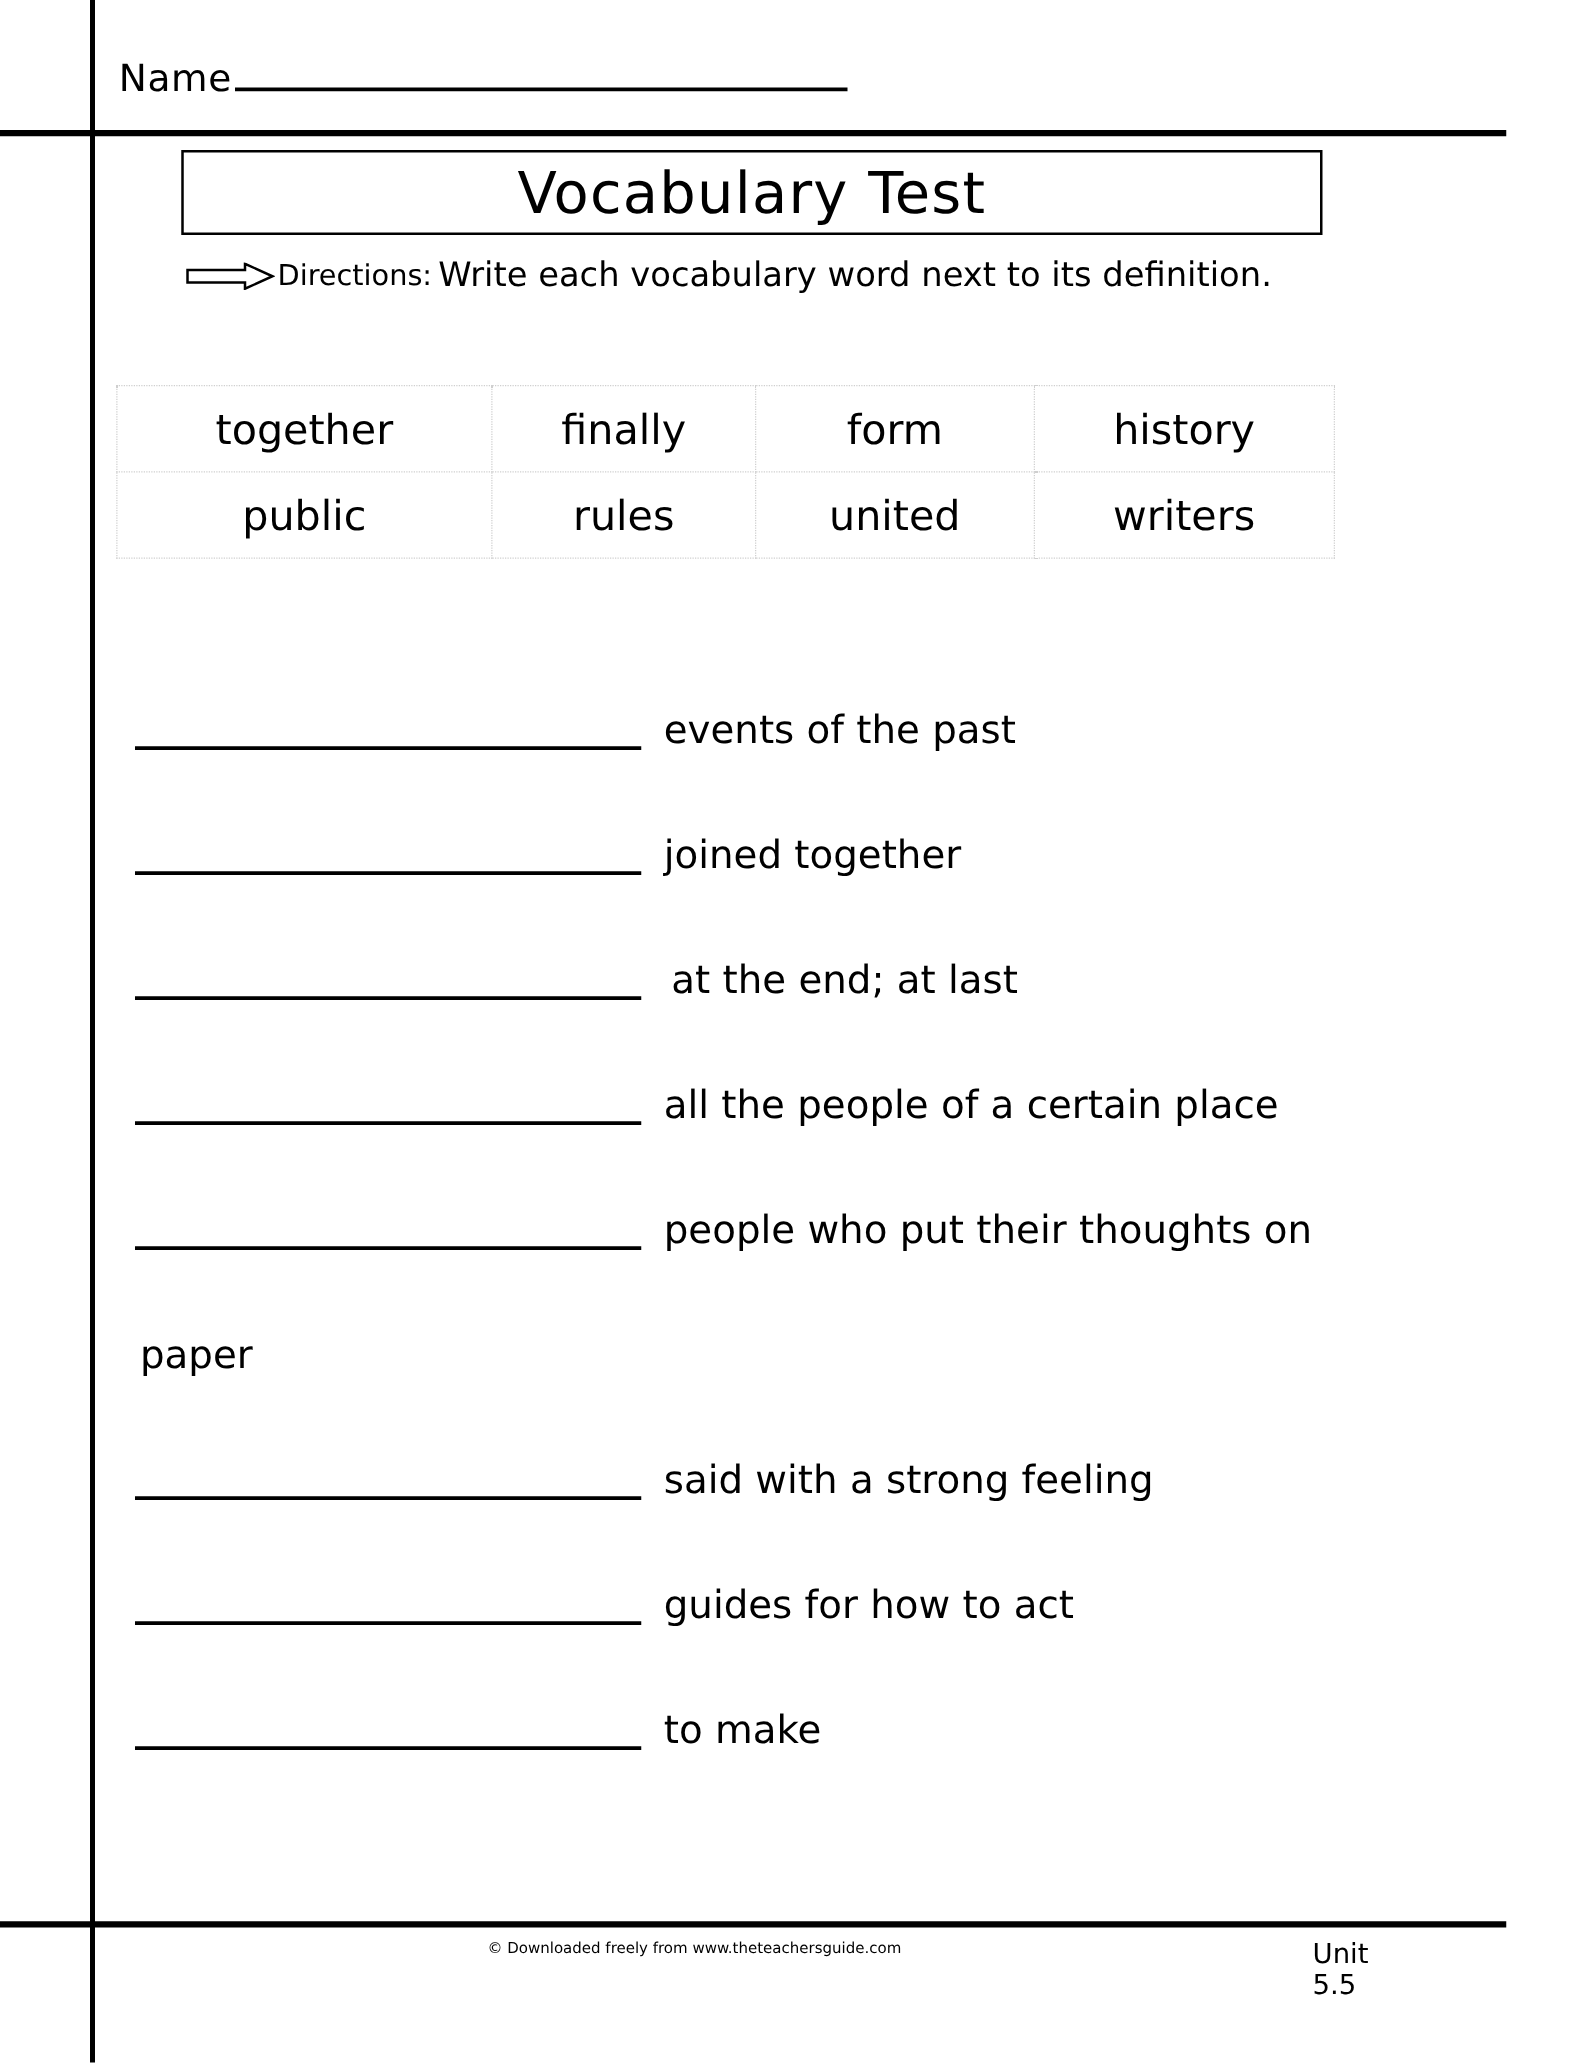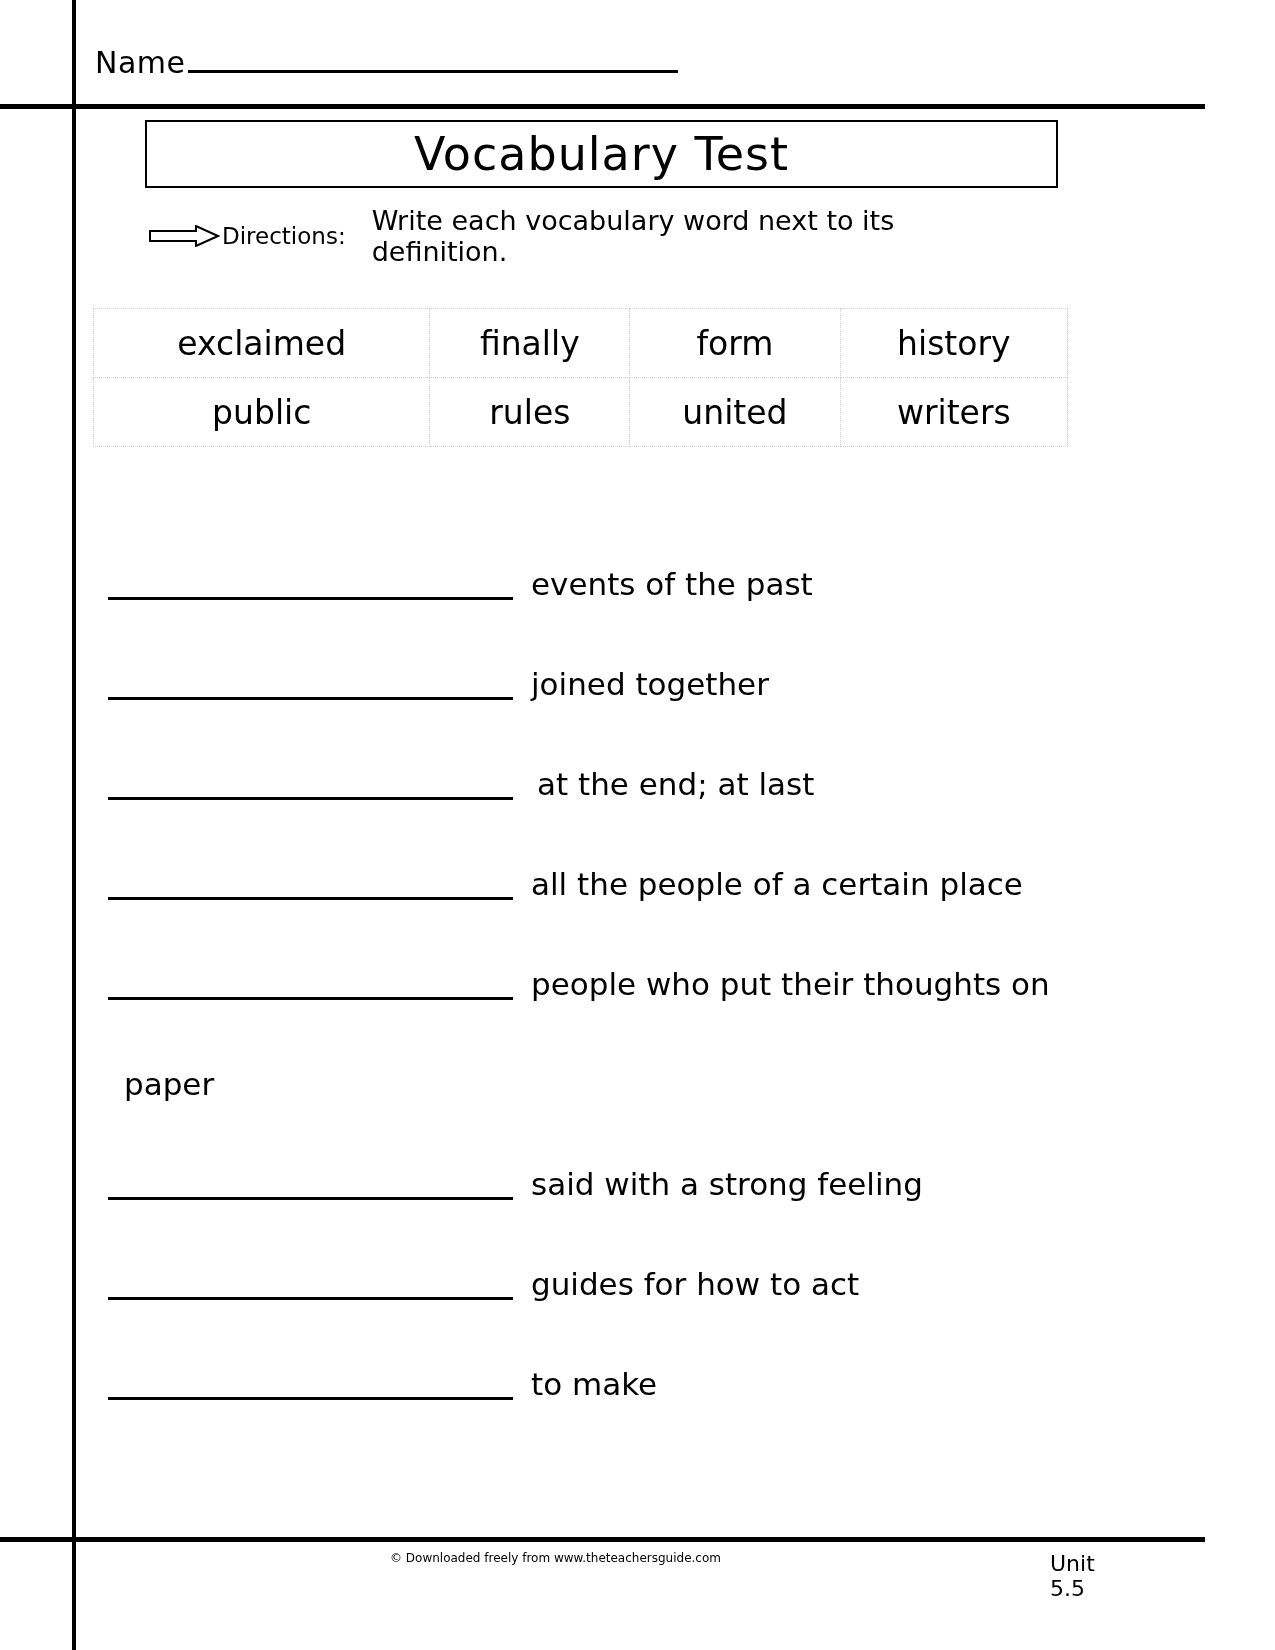--- a/index.html
+++ b/index.html
@@ -97,21 +97,21 @@
     align-items: center;
   }
   .arrow-icon {
     width: 72px;
     height: 22px;
     margin-right: 2px;
     flex: 0 0 auto;
   }
   .directions-label {
     font-size: 23px;
-    margin-right: 26px;
+    margin-right: 5px;
   }
   .directions-text {
     font-size: 27px;
   }
 
   
   .wordbank {
     position: absolute;
     top: 308px;
     left: 93px;
@@ -193,21 +193,21 @@
         <path d="M2 6 L48 6 L48 1 L70 11 L48 21 L48 16 L2 16 Z" fill="none" stroke="#000" stroke-width="2"></path>
       </svg>
     </span>
     <span class="directions-label">Directions:</span>
     <span class="directions-text">Write each vocabulary word next to its definition.</span>
   </div>
 
   <table class="wordbank">
     <tbody>
       <tr>
-        <td>exclaimed</td>
+        <td>together</td>
         <td>finally</td>
         <td>form</td>
         <td>history</td>
       </tr>
       <tr>
         <td>public</td>
         <td>rules</td>
         <td>united</td>
         <td>writers</td>
       </tr>
@@ -235,21 +235,21 @@
       <span class="answer-blank"></span>
       <span class="def-text">all the people of a certain place</span>
     </div>
 
     <div class="def-row">
       <span class="answer-blank"></span>
       <span class="def-text">people who put their thoughts on</span>
     </div>
 
     <div class="def-row" style="height:100px;">
-      <span class="def-text" style="margin-left:16px;">paper</span>
+      <span class="def-text" style="margin-left:4px;">paper</span>
     </div>
 
     <div class="def-row">
       <span class="answer-blank"></span>
       <span class="def-text">said with a strong feeling</span>
     </div>
 
     <div class="def-row">
       <span class="answer-blank"></span>
       <span class="def-text">guides for how to act</span>

